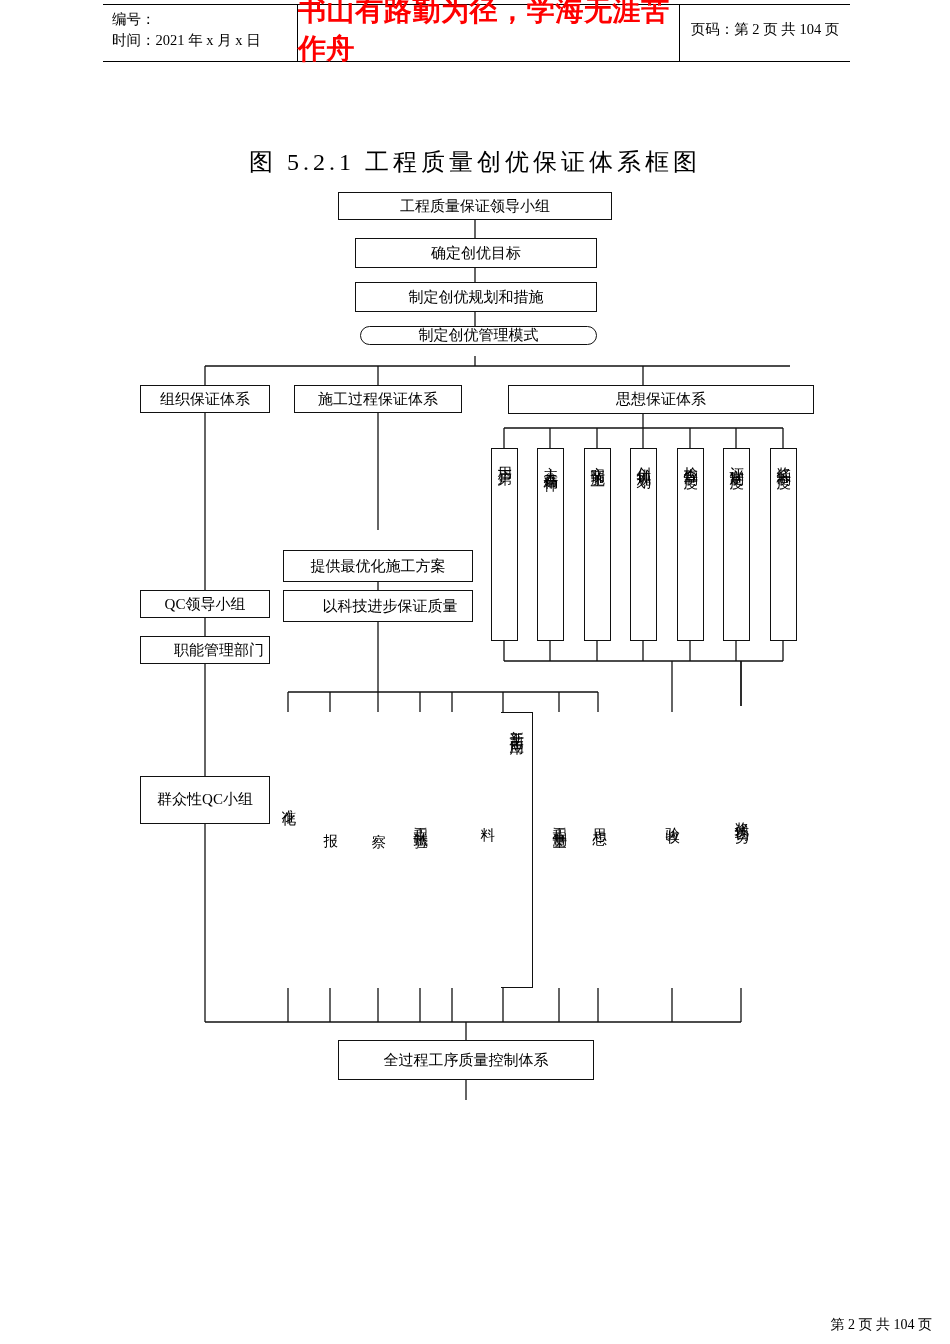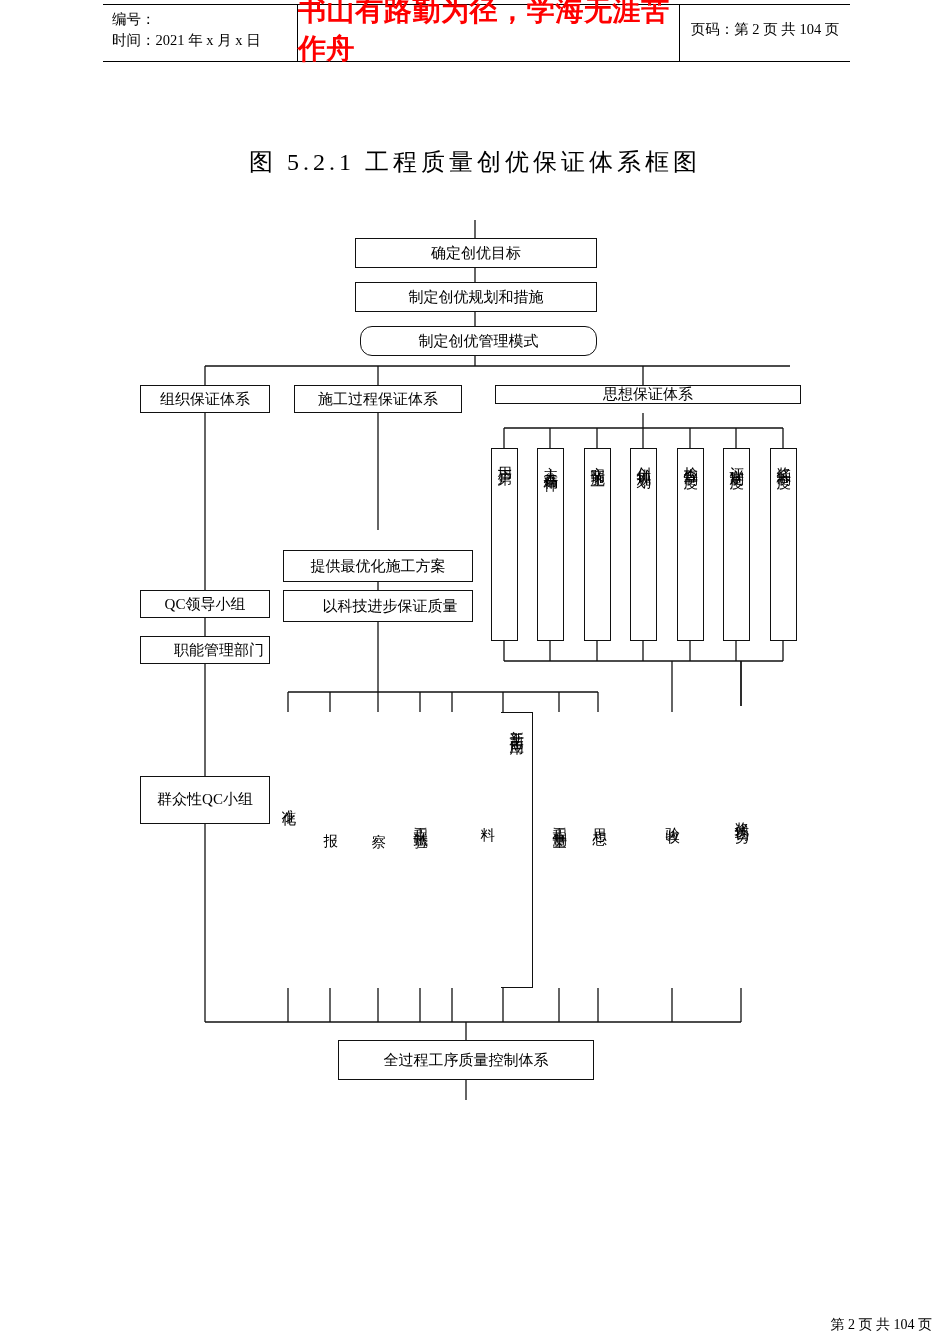--- a/index.html
+++ b/index.html
@@ -229,37 +229,40 @@
       <line x1="672" y1="988" x2="672" y2="1022"></line>
       <line x1="741" y1="988" x2="741" y2="1022"></line>
 
       <line x1="205" y1="1022" x2="741" y2="1022"></line>
       <line x1="466" y1="1022" x2="466" y2="1040"></line>
 
       <line x1="466" y1="1068" x2="466" y2="1100"></line>
     </g>
   </svg>
 
+  <div class="box" style="left:338px; top:192px; width:274px; height:28px;">
+    <span>工程质量保证领导小组</span>
+  </div>
   <div class="box" style="left:355px; top:282px; width:242px; height:30px;">
     <span>制定创优规划和措施</span>
   </div>
   <div class="box" style="left:355px; top:238px; width:242px; height:30px;">
     <span>确定创优目标</span>
   </div>
-  <div class="box" style="left:360px; top:326px; width:237px; height:30px;border-radius:12px;">
+  <div class="box" style="left:360px; top:326px; width:237px; height:19px;border-radius:12px;">
     <span>制定创优管理模式</span>
   </div>
 
   <div class="box" style="left:140px; top:385px; width:130px; height:28px;">
     <span>组织保证体系</span>
   </div>
   <div class="box" style="left:294px; top:385px; width:168px; height:28px;">
     <span>施工过程保证体系</span>
   </div>
-  <div class="box" style="left:495px; top:385px; width:306px; height:19px;">
+  <div class="box" style="left:508px; top:385px; width:306px; height:29px;">
     <span>思想保证体系</span>
   </div>
 
   <div class="vbox" style="left:491px; top:448px; width:27px; height:193px;">
     <span>用户第一</span>
   </div>
   <div class="vbox" style="left:537px; top:448px; width:27px; height:193px;">
     <span>主人翁精神</span>
   </div>
   <div class="vbox" style="left:584px; top:448px; width:27px; height:193px;">

